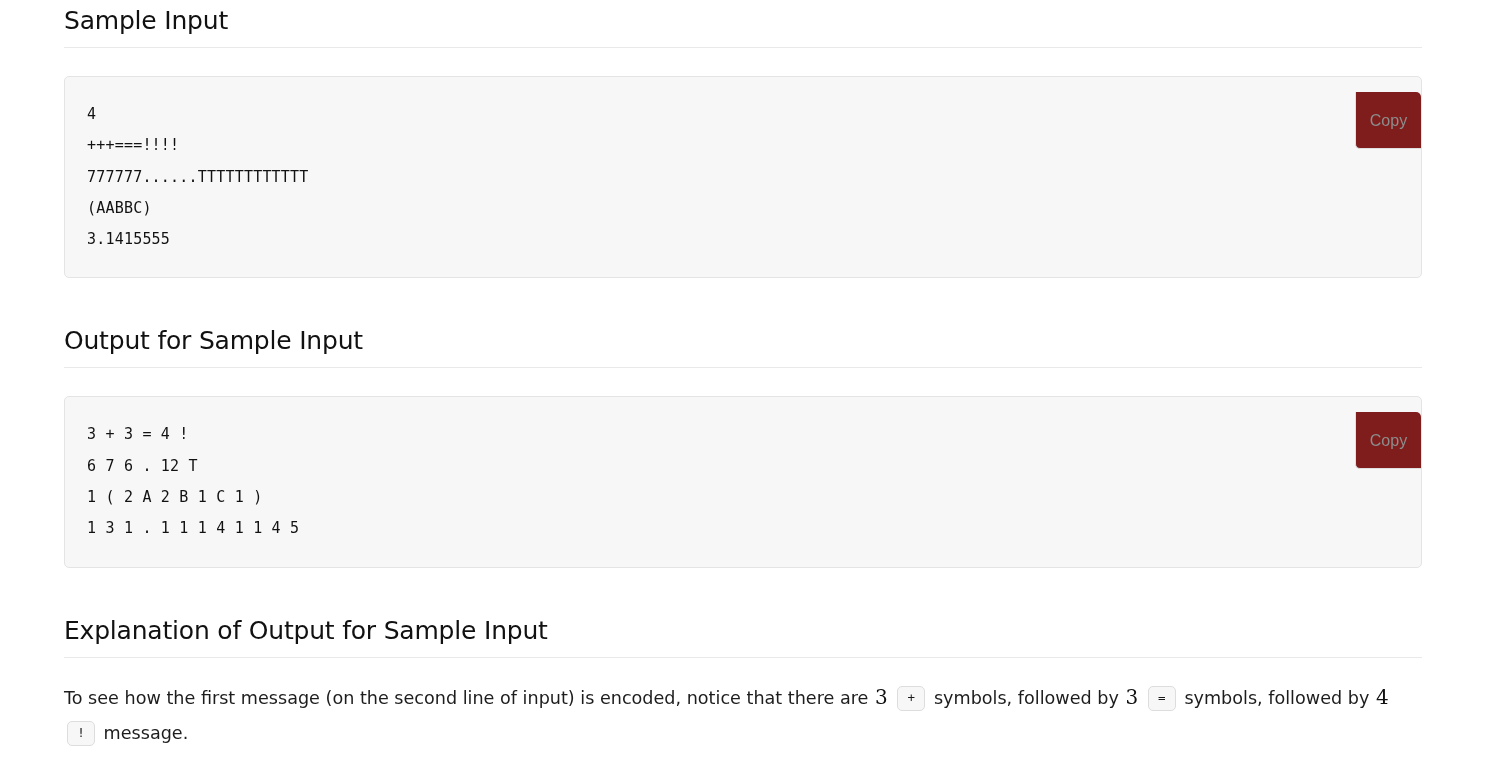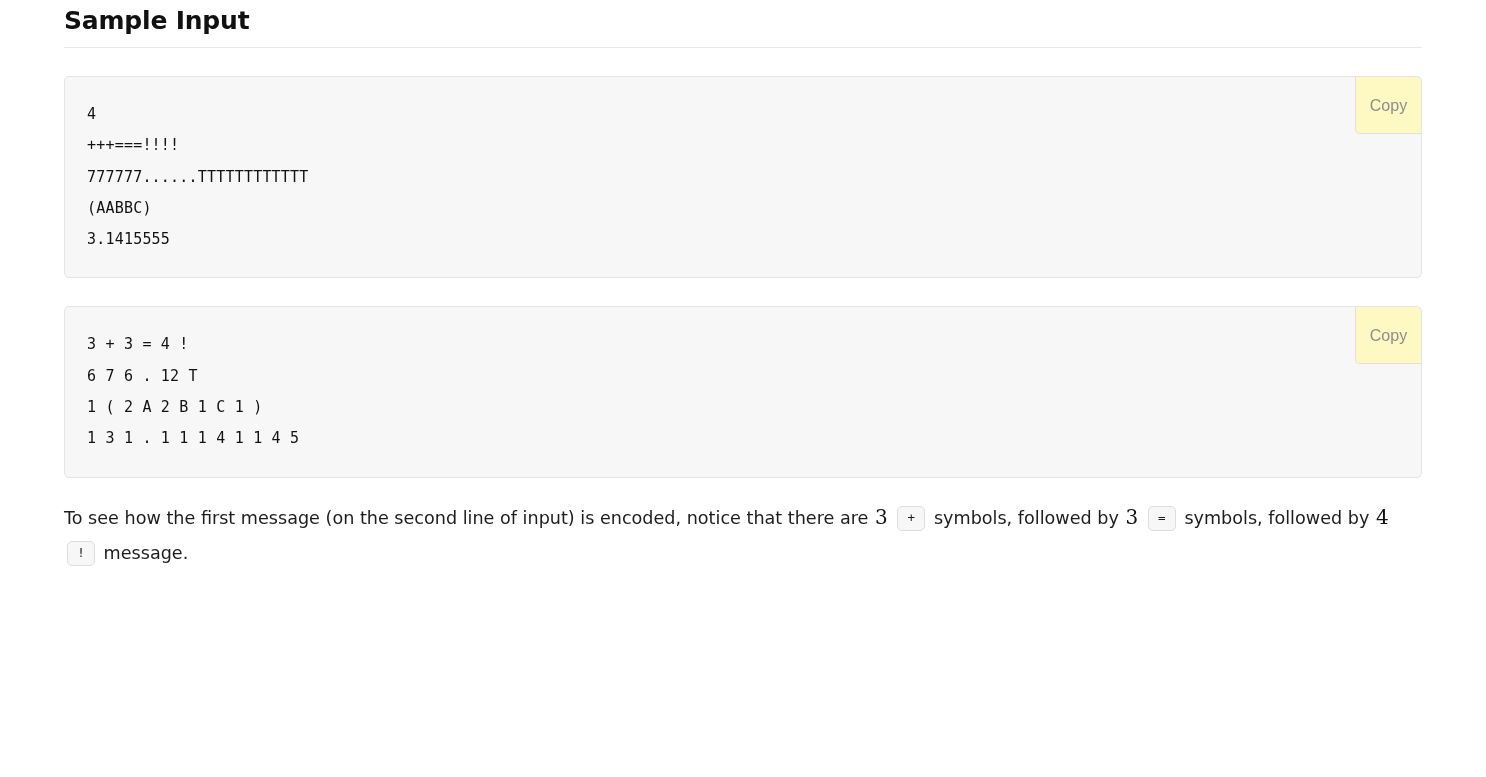--- a/index.html
+++ b/index.html
@@ -25,21 +25,21 @@
 
   .content {
     margin: 0 64px 0 64px;
   }
 
   
   .section-heading {
     font-family: "DejaVu Sans", "Liberation Sans", sans-serif;
     font-size: 25px;
     line-height: 1.2;
-    font-weight: bold;
+    font-weight: normal;
     color: #111111;
     letter-spacing: -0.2px;
     margin: 0;
     padding: 0 0 11px 0;
     border-bottom: 1px solid #e9e9e9;
   }
 
   .h-sample-input   { margin-top: 6px; }
   .h-output         { margin-top: 48px; }
   .h-explanation    { margin-top: 48px; }
@@ -61,25 +61,25 @@
     font-size: 15px;
     line-height: 31.3px;
     color: #121212;
     white-space: pre;
     overflow: hidden;
     letter-spacing: 0.2px;
   }
 
   .copy-button {
     position: absolute;
-    top: 0;
+    top: 15px;
     right: 0;
     width: 66px;
     height: 57px;
-    background: #fef9c3;
+    background: #7f1d1d;
     border: 1px solid #e0e0e0;
     border-top: none;
     border-right: none;
     border-radius: 0 5px 0 5px;
     color: #8d8d8d;
     font-family: "Liberation Sans", sans-serif;
     font-size: 16px;
     line-height: 57px;
     text-align: center;
     cursor: pointer;
@@ -130,26 +130,28 @@
 
     <div class="code-wrap">
       <pre class="code-block">4
 +++===!!!!
 777777......TTTTTTTTTTTT
 (AABBC)
 3.1415555</pre>
       <button class="copy-button">Copy</button>
     </div>
 
+    <h2 class="section-heading h-output">Output for Sample Input</h2>
 
     <div class="code-wrap">
       <pre class="code-block">3 + 3 = 4 !
 6 7 6 . 12 T
 1 ( 2 A 2 B 1 C 1 )
 1 3 1 . 1 1 1 4 1 1 4 5</pre>
       <button class="copy-button">Copy</button>
     </div>
 
+    <h2 class="section-heading h-explanation">Explanation of Output for Sample Input</h2>
 
     <p class="explanation"><span>To see how the first message (on the second line of input) is encoded, notice that there are</span> <span class="mathnum">3</span> <span class="kbd">+</span> <span>symbols, followed by</span> <span class="mathnum">3</span> <span class="kbd">=</span> <span>symbols, followed by</span> <span class="mathnum">4</span> <span class="kbd">!</span> <span>message.</span></p>
 
   </div>
 </div>
 
 </body></html>

